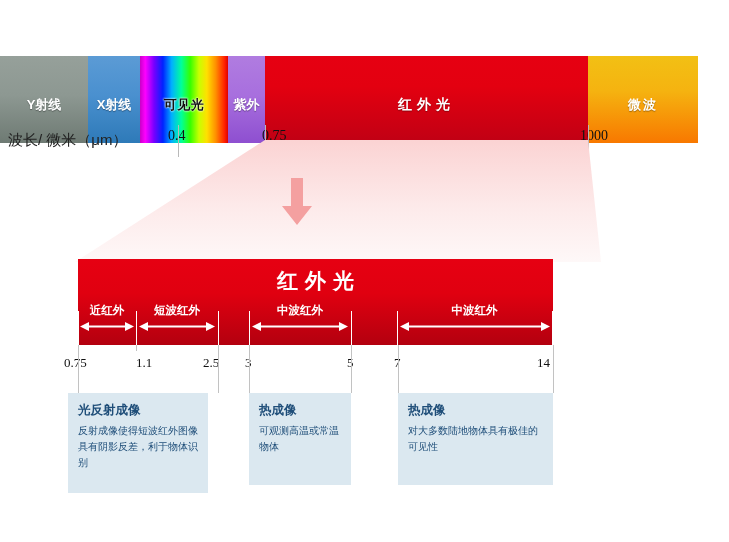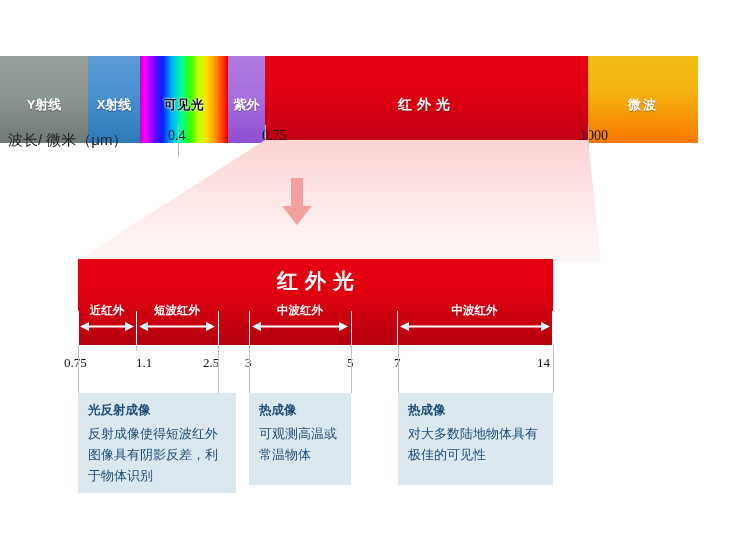--- a/index.html
+++ b/index.html
@@ -183,25 +183,25 @@
     box-sizing: border-box;
   }
   .info-title {
     font-size: 12.5px;
     font-weight: bold;
     color: #1f4e79;
     margin-bottom: 4px;
     line-height: 1.25;
   }
   .info-body {
-    font-size: 13px;
+    font-size: 10px;
     color: #1f4e79;
     line-height: 1.62;
   }
-  #info-box-1 { left: 78px;  top: 393px; width: 158px; height: 100px; }
+  #info-box-1 { left: 68px;  top: 393px; width: 140px; height: 100px; }
   #info-box-2 { left: 249px; top: 393px; width: 102px; height: 92px; }
   #info-box-3 { left: 398px; top: 393px; width: 155px; height: 92px; }
 </style>
 </head>
 <body>
 
 <div id="spectrum-bar">
   <div class="spec-seg" id="seg-gamma">
     <span class="spec-label white">Y射线</span>
   </div>

